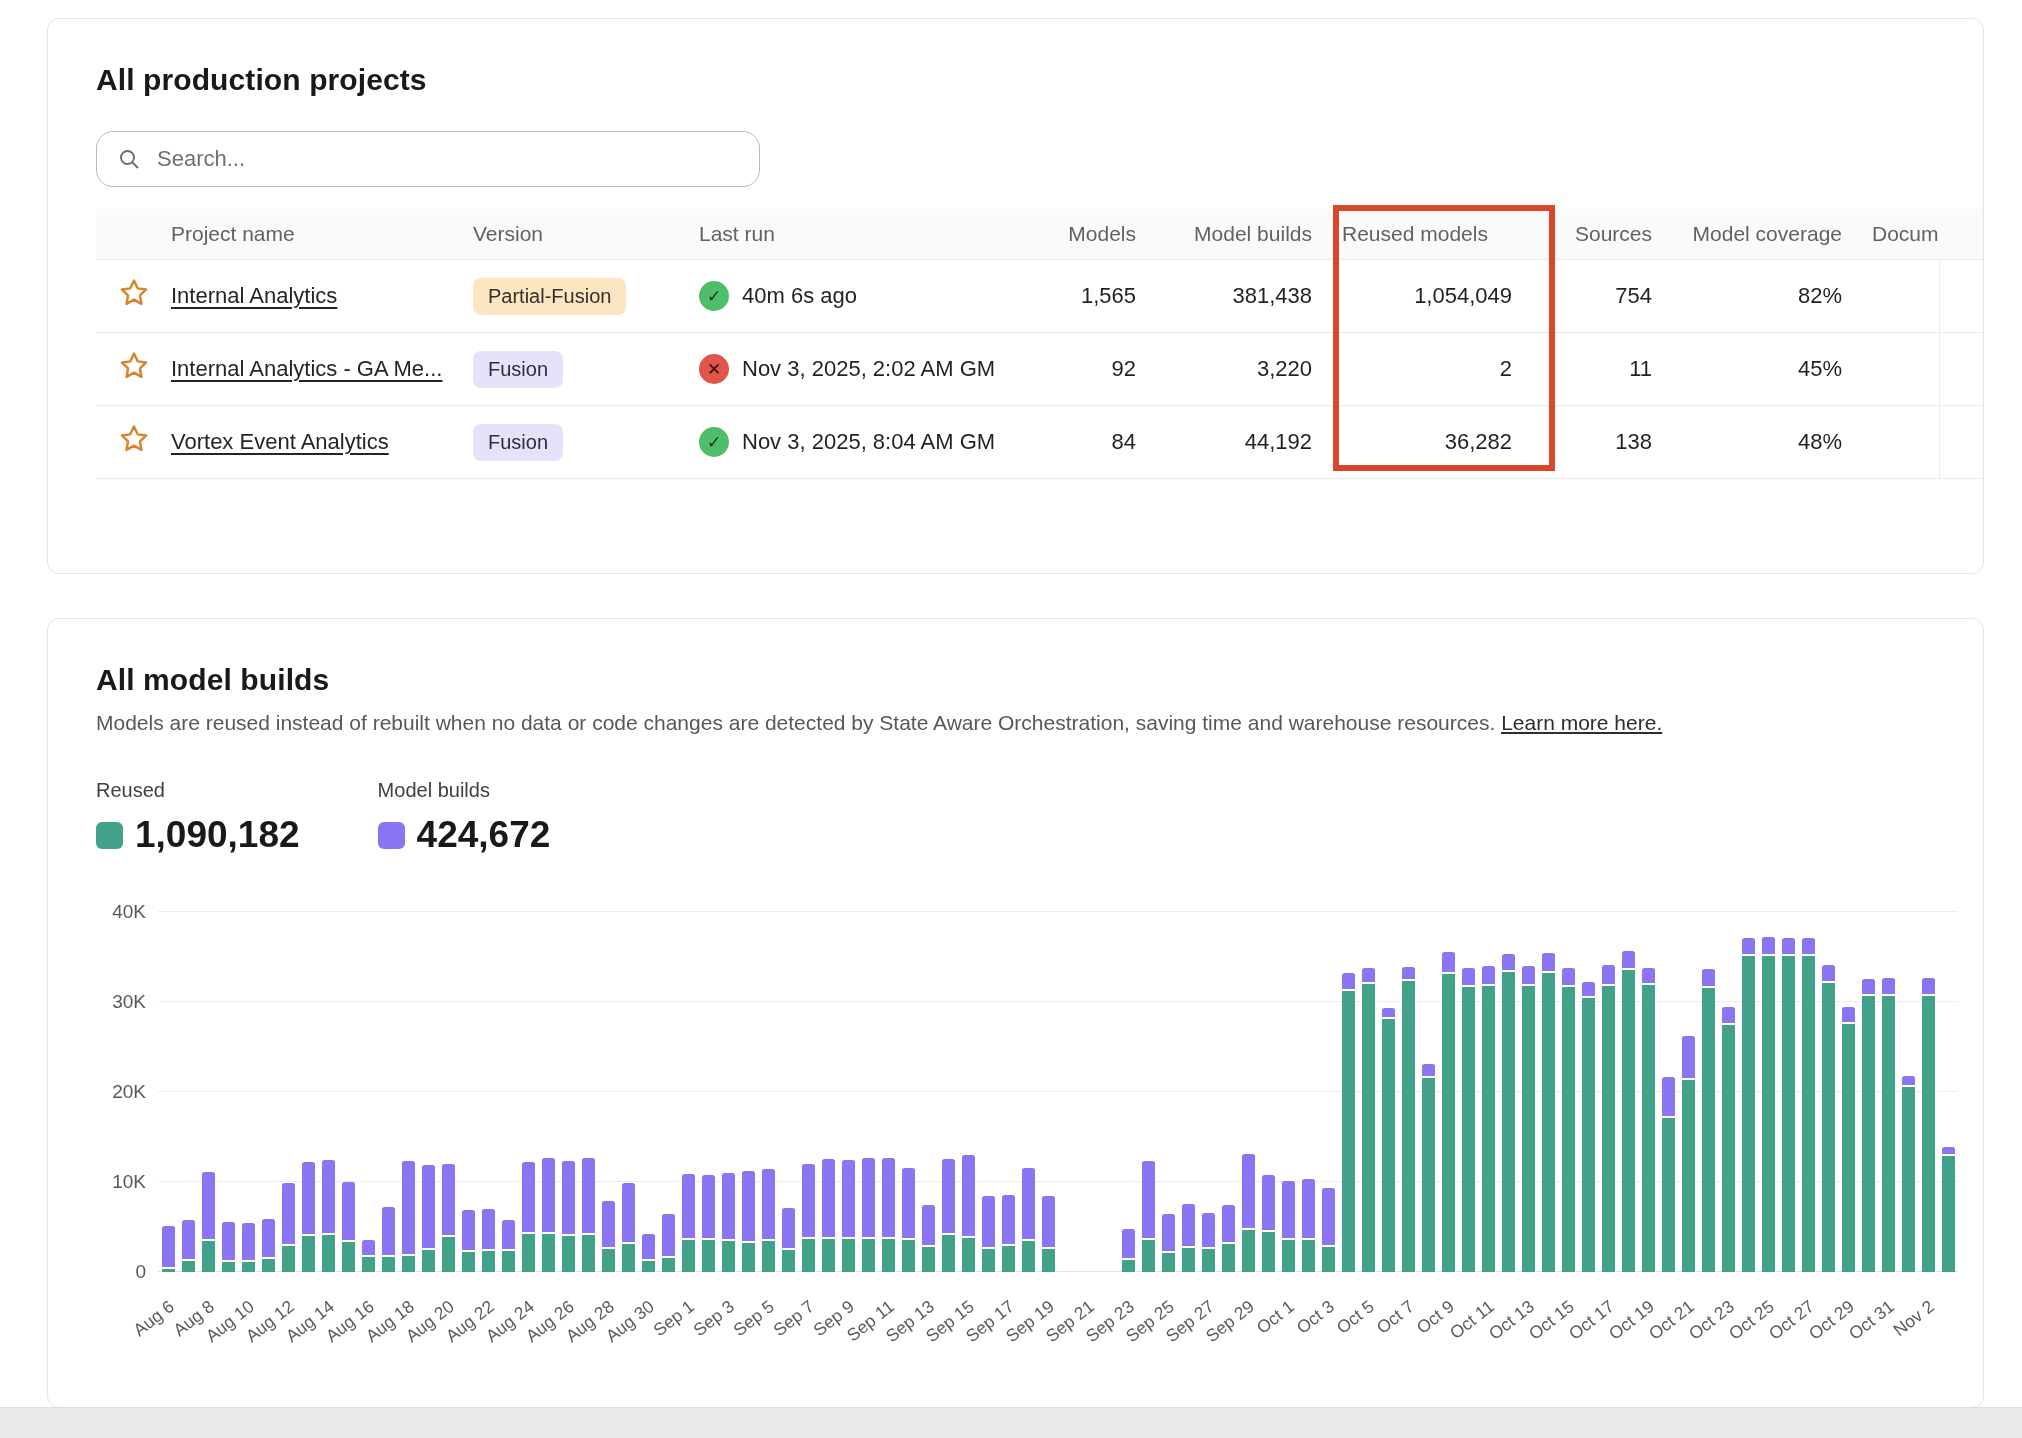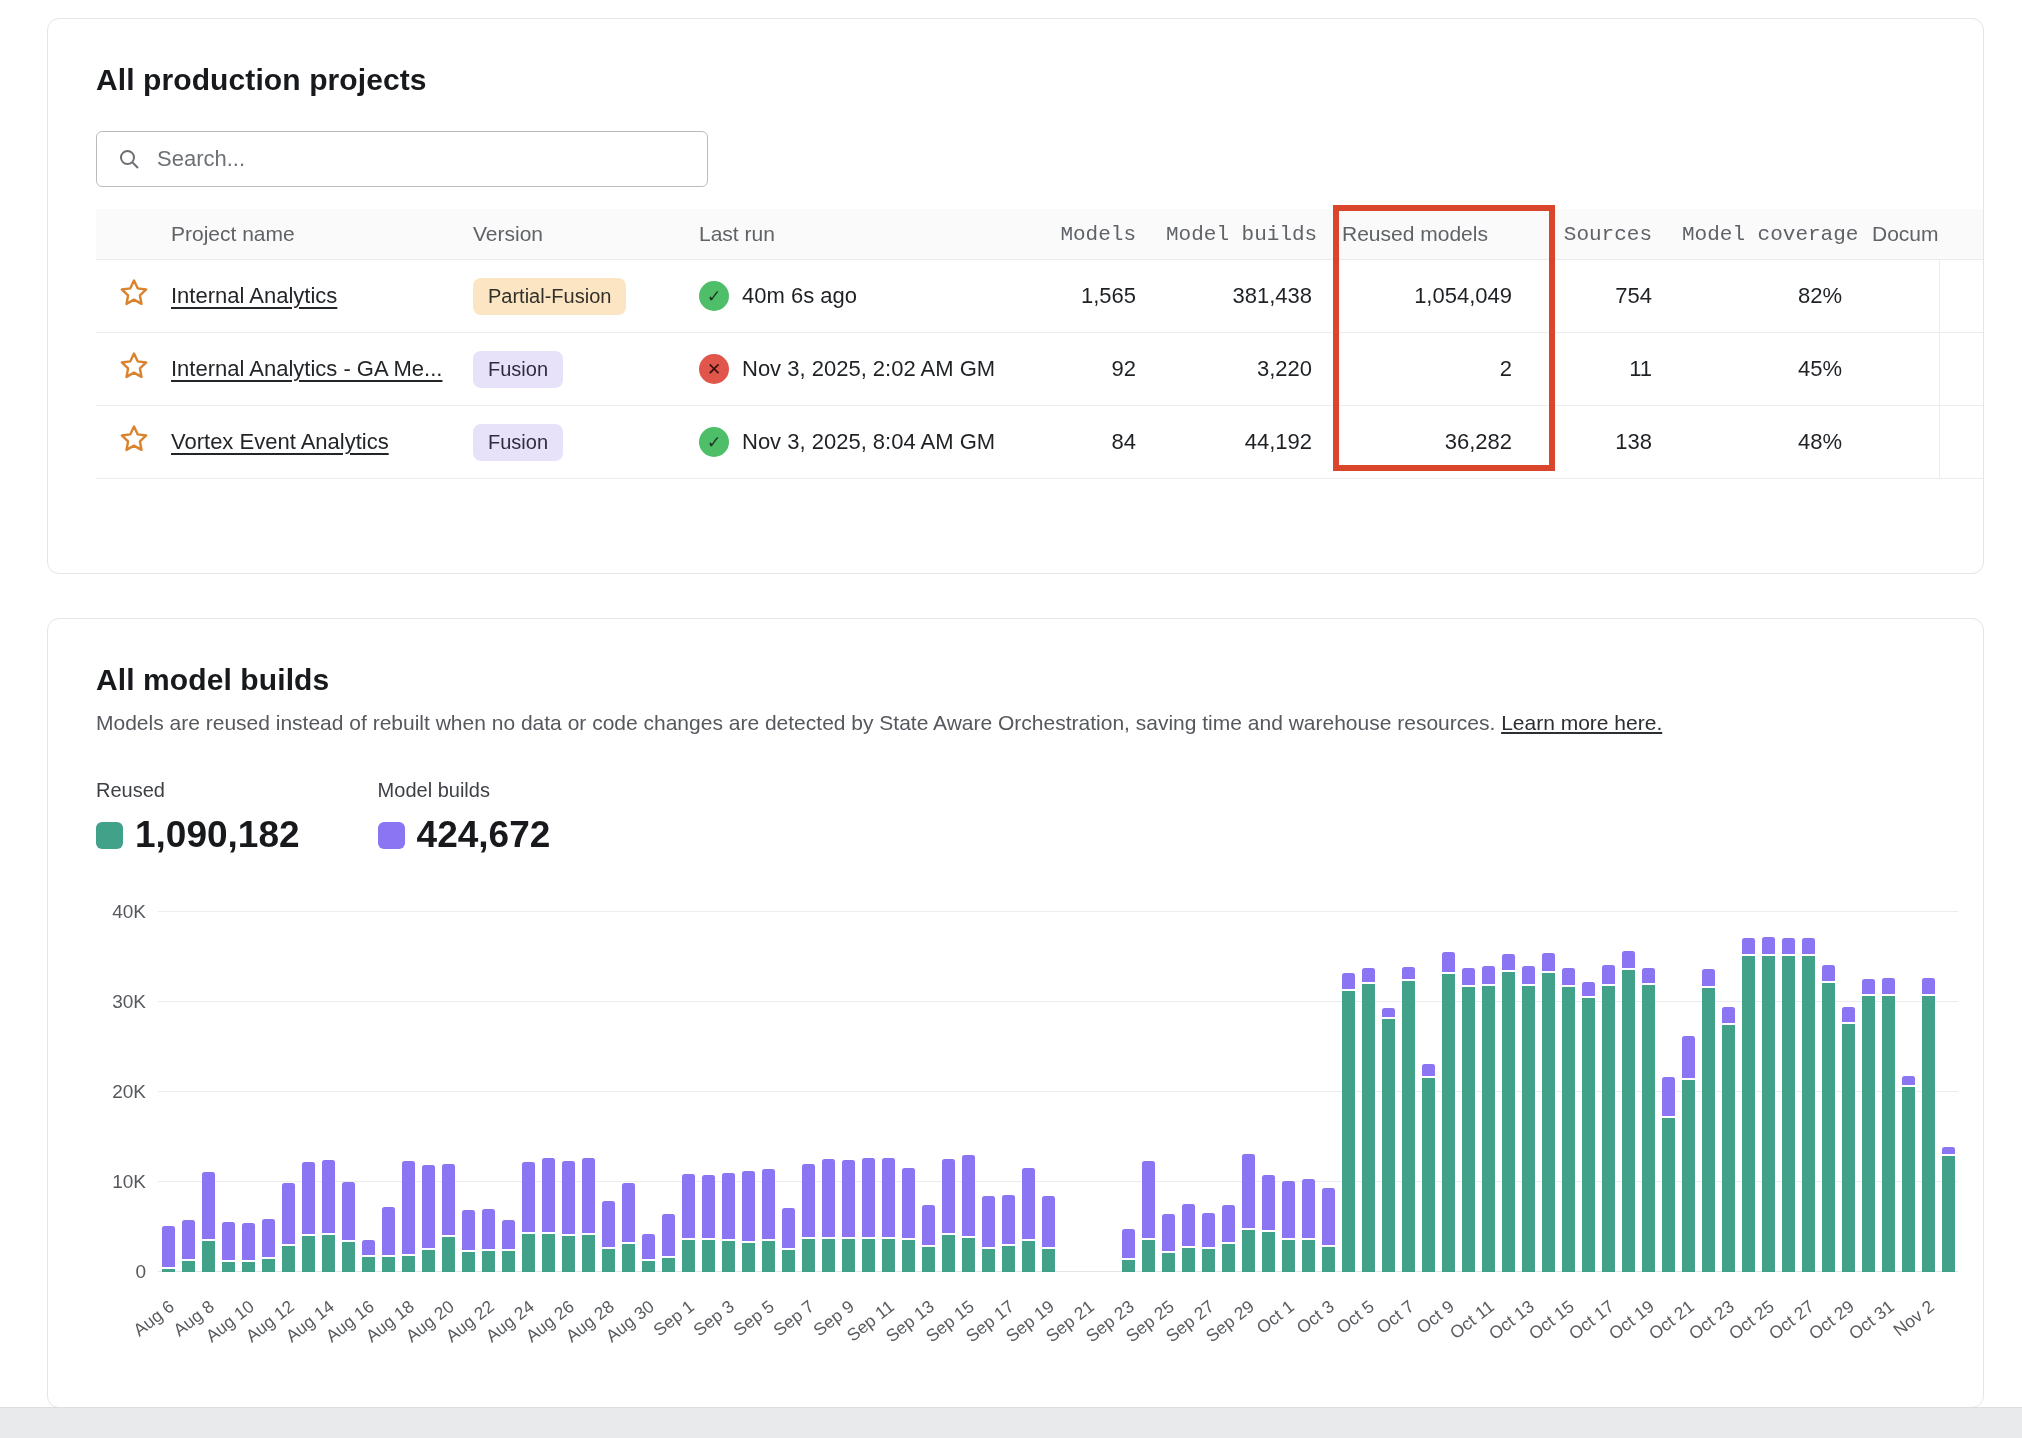--- a/index.html
+++ b/index.html
@@ -16,40 +16,40 @@
     padding:44px 48px;overflow:hidden;
   }
   #projects-card{top:18px;height:556px;}
   #builds-card{top:618px;height:790px;}
   .card-title{font-size:30px;font-weight:700;color:#17191c;letter-spacing:.1px;}
   .card-subtitle{margin-top:14px;font-size:21px;color:#55585d;}
   .card-subtitle a{color:#2b2e32;text-decoration:underline;cursor:pointer;}
 
   
   .search-box{
-    margin-top:34px;width:612px;height:56px;border:1.5px solid #b9bbbe;border-radius:6px;
+    margin-top:34px;width:664px;height:56px;border:1.5px solid #b9bbbe;border-radius:17px;
     display:flex;align-items:center;gap:14px;padding:0 20px;box-sizing:border-box;background:#fff;
   }
   .search-box input{
     border:none;outline:none;font-size:22px;flex:1;color:#1f2225;background:transparent;
     font-family:inherit;
   }
   .search-box input::placeholder{color:#6d7074;}
 
   
   .table-wrap{position:relative;margin-top:22px;width:1843px;border-right:1px solid #ececee;}
   table{border-collapse:collapse;table-layout:fixed;width:1896px;}
   col.c-star{width:75px;} col.c-name{width:302px;} col.c-version{width:226px;}
   col.c-lastrun{width:312px;} col.c-models{width:155px;} col.c-builds{width:176px;}
   col.c-reused{width:200px;} col.c-sources{width:140px;} col.c-cov{width:190px;} col.c-doc{width:120px;}
   thead th{
     background:#fafafa;font-weight:400;font-size:21px;color:#5f6368;text-align:left;
     height:50px;padding:0;white-space:nowrap;overflow:hidden;
   }
-  thead th.num{text-align:right;padding-right:30px;font-family:Liberation Mono, monospace;}
+  thead th.num{text-align:right;padding-right:30px;}
   tbody td{
     height:72px;border-top:1px solid #ececee;font-size:22px;padding:0;white-space:nowrap;overflow:hidden;
   }
   tbody tr:last-child td{border-bottom:1px solid #ececee;}
   td.num{text-align:right;padding-right:30px;color:#1f2225;}
   .star-cell{text-align:center;}
   .star-btn{background:none;border:none;cursor:pointer;padding:0;line-height:0;}
   a.project-link{color:#232629;font-weight:400;text-decoration:underline;text-underline-offset:4px;cursor:pointer;}
   .badge{display:inline-block;font-size:20px;padding:7px 15px;border-radius:8px;color:#33302a;}
   .badge-partial{background:#fbe5c3;}

